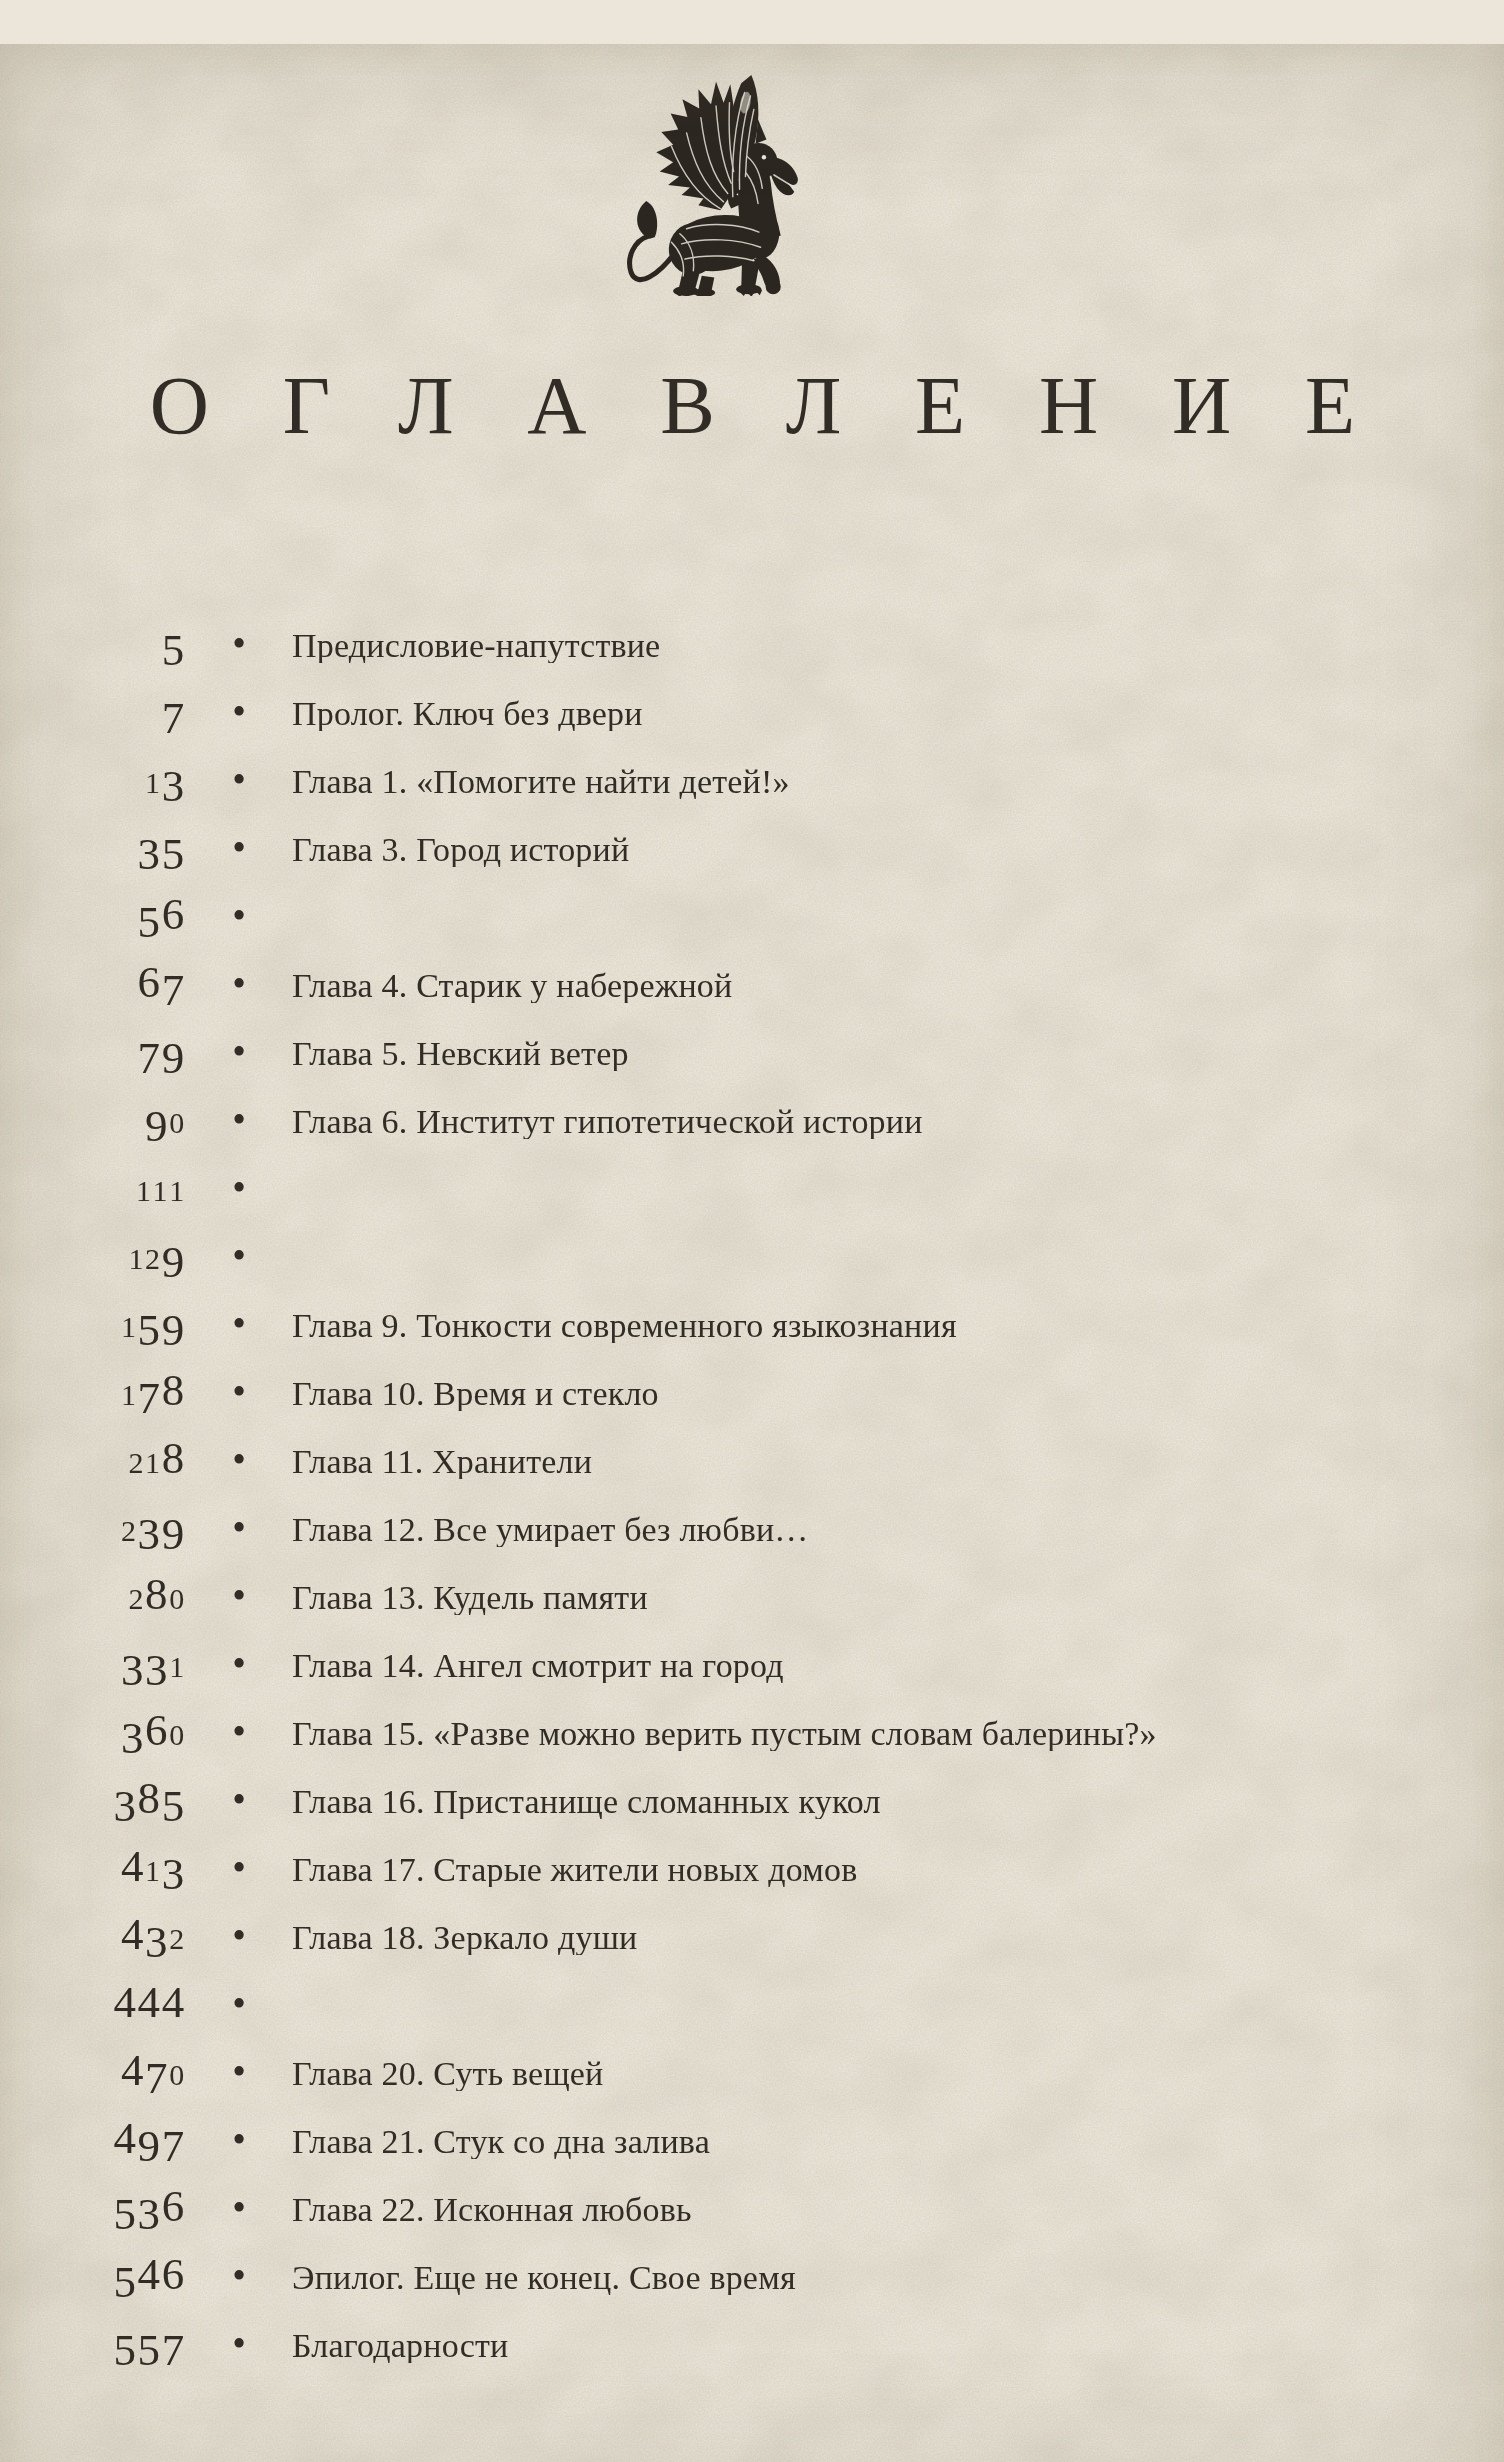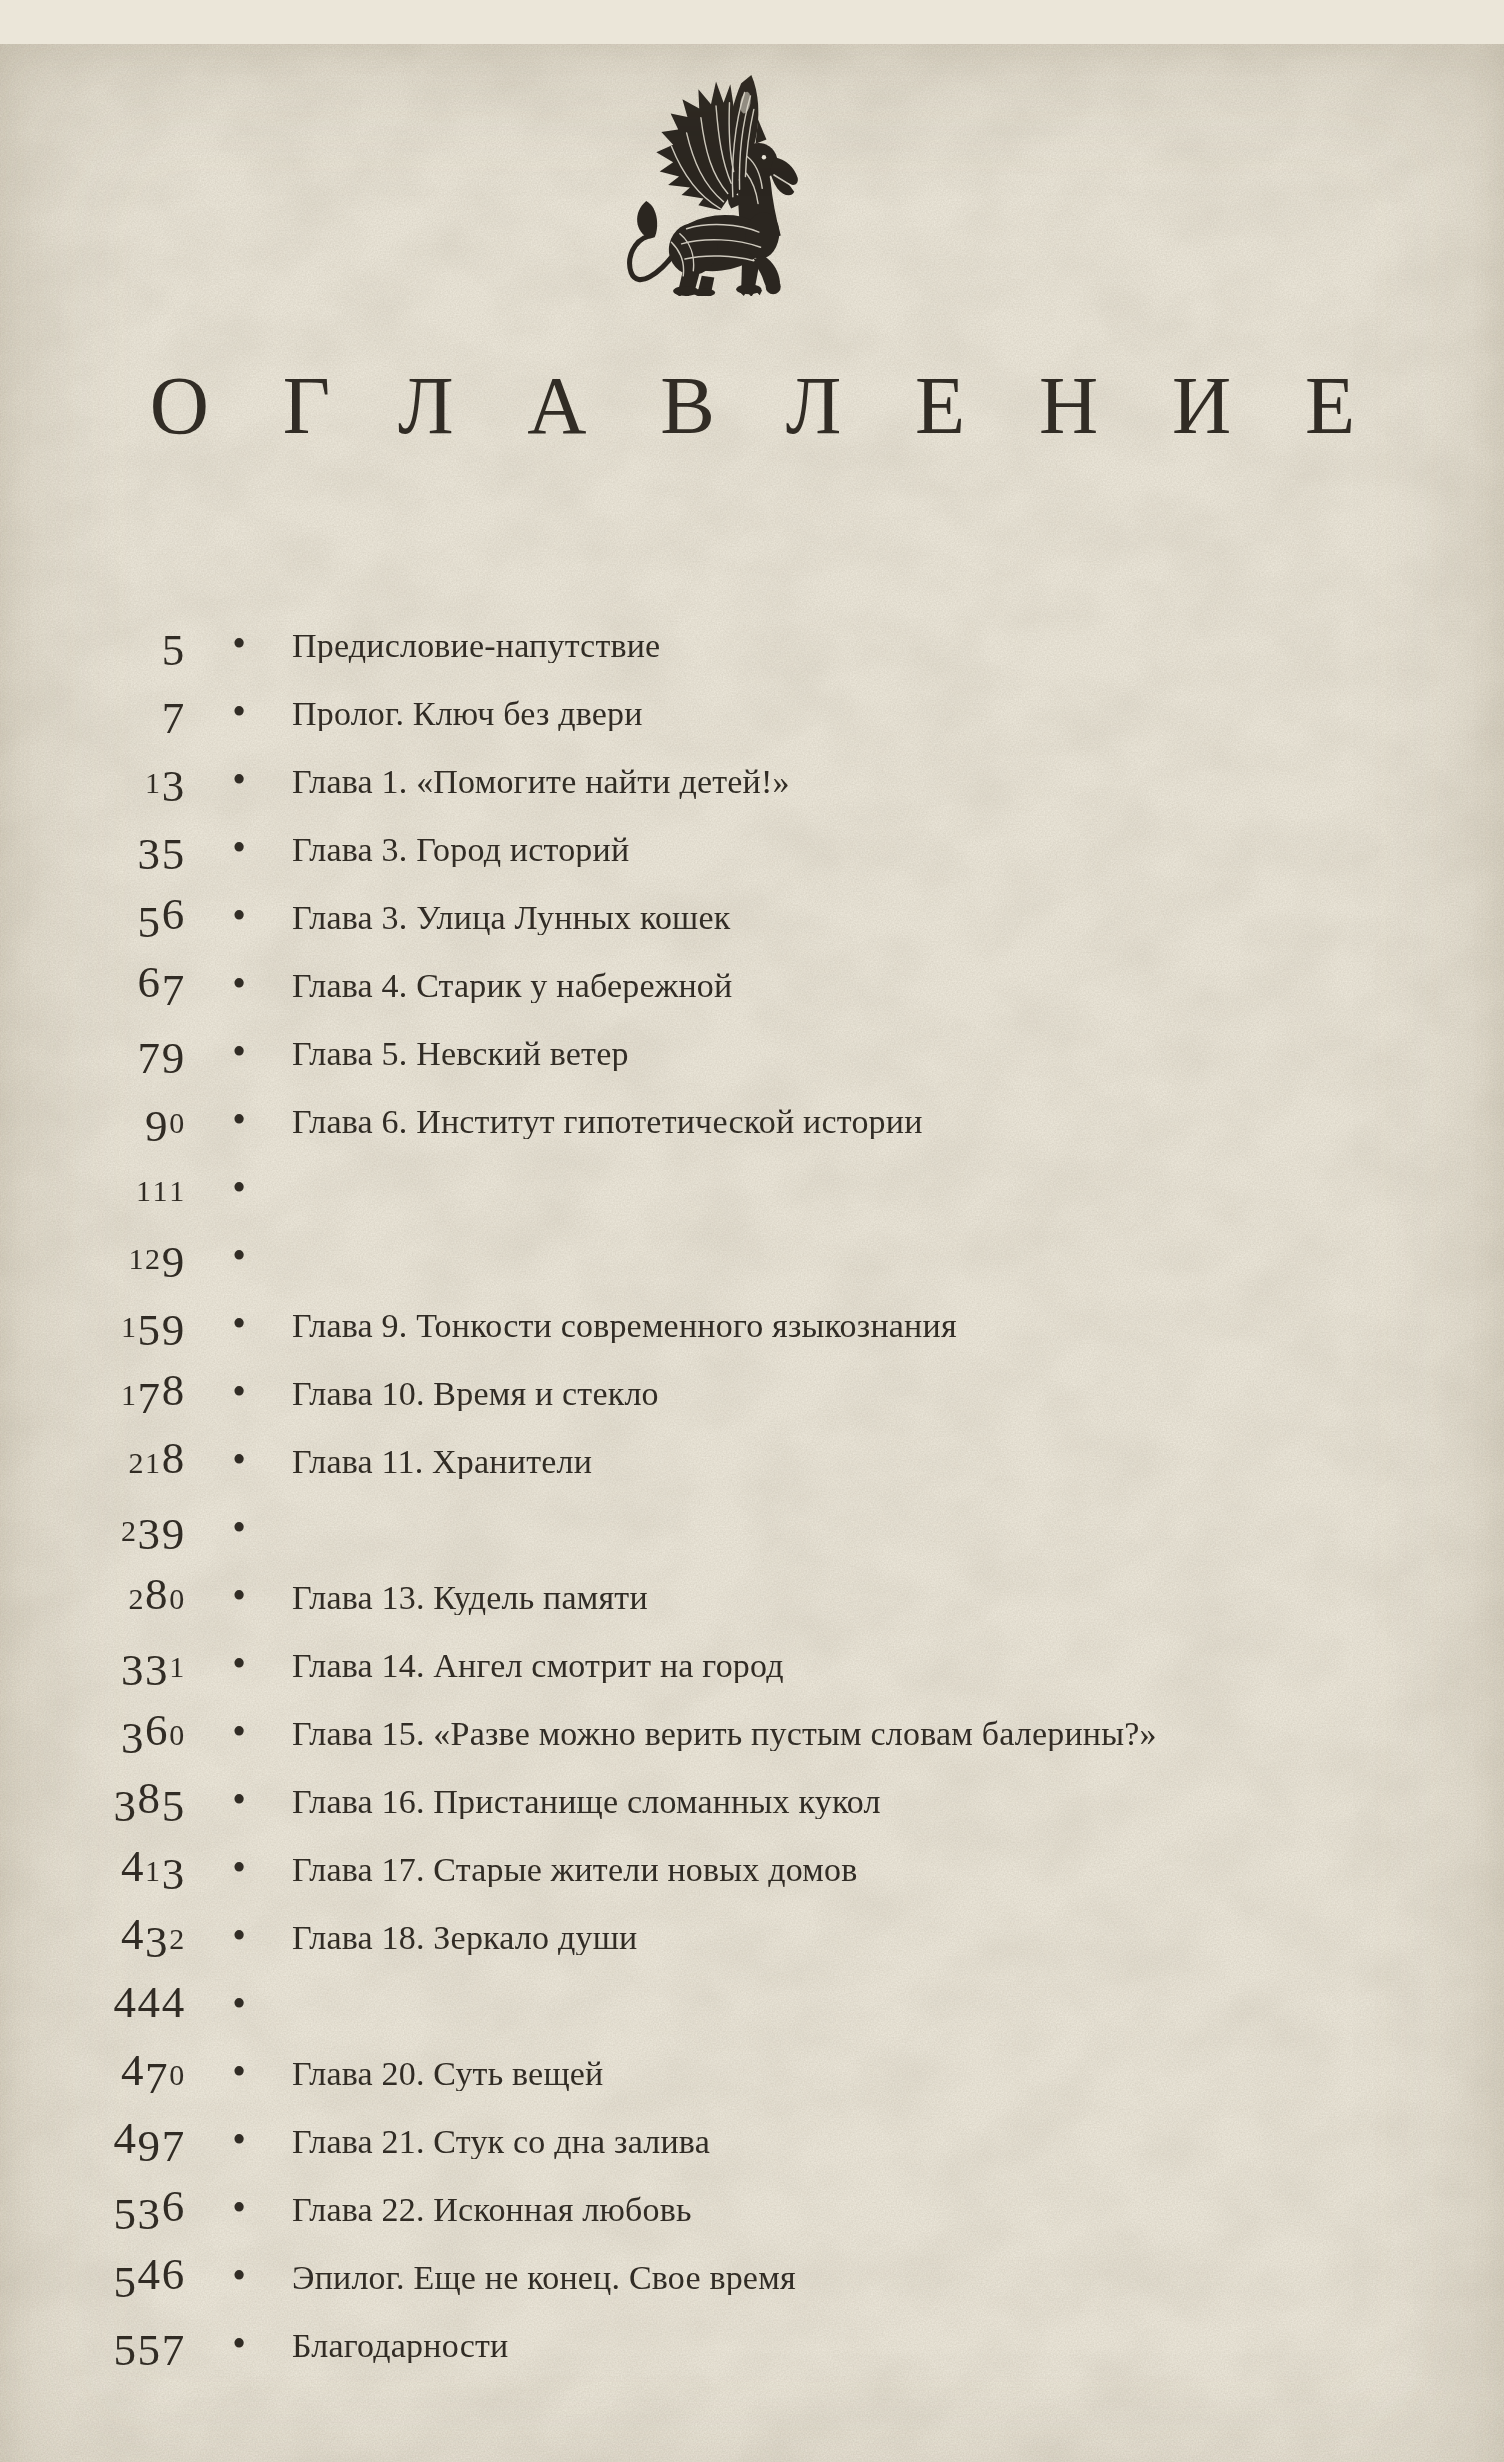--- a/index.html
+++ b/index.html
@@ -158,21 +158,20 @@
 
   <li class="row">
     <span class="num"><span class="d-desc">3</span><span class="d-desc">5</span></span>
     <span class="dotc">•</span>
     <span class="entry-title">Глава 3. Город историй</span>
   </li>
 
   <li class="row">
     <span class="num"><span class="d-desc">5</span><span class="d-tall">6</span></span>
     <span class="dotc">•</span>
-    <span class="entry-title">Глава 3. Улица Лунных кошек</span>
   </li>
 
   <li class="row">
     <span class="num"><span class="d-tall">6</span><span class="d-desc">7</span></span>
     <span class="dotc">•</span>
     <span class="entry-title">Глава 4. Старик у набережной</span>
   </li>
 
   <li class="row">
     <span class="num"><span class="d-desc">7</span><span class="d-desc">9</span></span>
@@ -210,20 +209,21 @@
 
   <li class="row">
     <span class="num"><span class="d-small">2</span><span class="d-small">1</span><span class="d-tall">8</span></span>
     <span class="dotc">•</span>
     <span class="entry-title">Глава 11. Хранители</span>
   </li>
 
   <li class="row">
     <span class="num"><span class="d-small">2</span><span class="d-desc">3</span><span class="d-desc">9</span></span>
     <span class="dotc">•</span>
+    <span class="entry-title">Глава 12. Все умирает без любви…</span>
   </li>
 
   <li class="row">
     <span class="num"><span class="d-small">2</span><span class="d-tall">8</span><span class="d-small">0</span></span>
     <span class="dotc">•</span>
     <span class="entry-title">Глава 13. Кудель памяти</span>
   </li>
 
   <li class="row">
     <span class="num"><span class="d-desc">3</span><span class="d-desc">3</span><span class="d-small">1</span></span>

